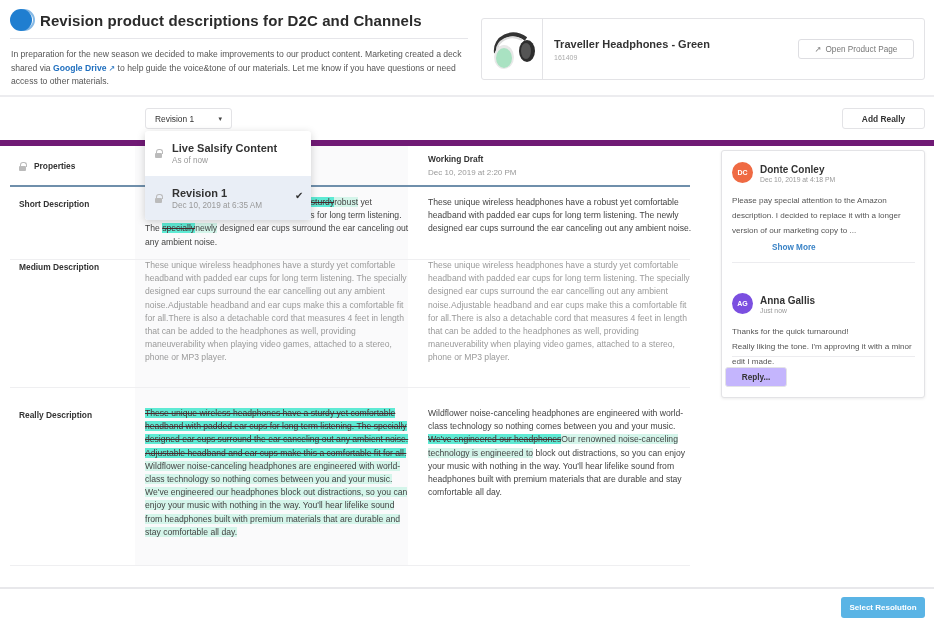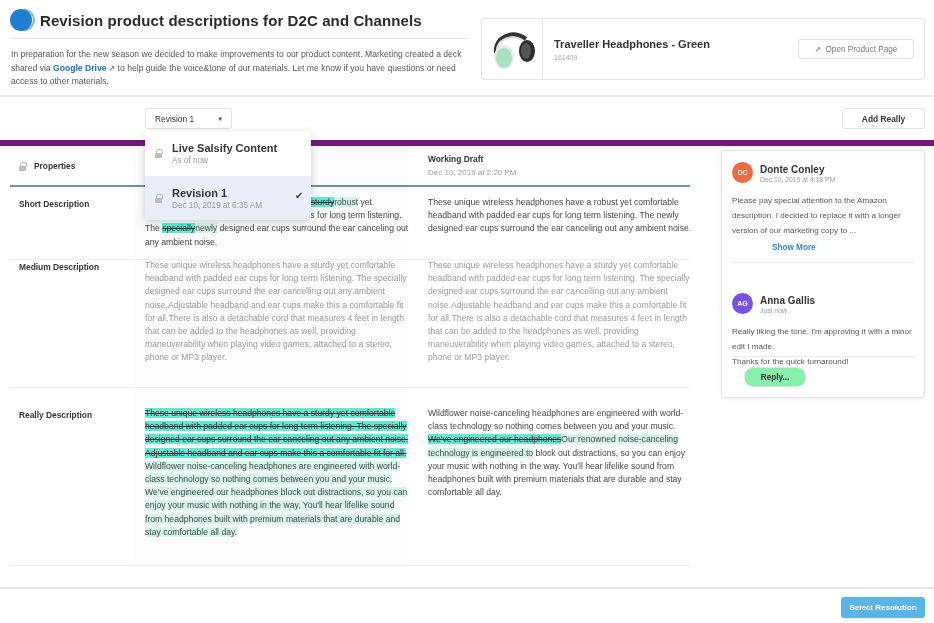--- a/index.html
+++ b/index.html
@@ -60,21 +60,21 @@
 
   
   .comments { position: absolute; left: 721px; top: 150px; width: 204px; height: 248px; border: 1px solid #e3e3e6; border-radius: 3px; background: #fff; box-shadow: 0 1px 3px rgba(0,0,0,.08); }
   .comment { position: absolute; left: 10px; width: 185px; }
   .avatar { position: absolute; left: 0; top: 0; width: 21px; height: 21px; border-radius: 50%; color: #fff; font-size: 7px; font-weight: 700; display: flex; align-items: center; justify-content: center; }
   .c-name { position: absolute; left: 28px; top: 2px; font-size: 10px; font-weight: 700; color: #333; white-space: nowrap; }
   .c-time { position: absolute; left: 28px; top: 14px; font-size: 6.8px; color: #999; white-space: nowrap; }
   .c-body { position: absolute; left: 0; top: 31px; width: 185px; font-size: 8.1px; line-height: 15px; color: #555; }
   .show-more { position: absolute; left: 0; font-size: 8.2px; font-weight: 700; color: #3a83c6; }
   .c-rule { position: absolute; left: 10px; width: 183px; height: 1px; background: #ececef; }
-  .reply-btn { position: absolute; left: 22px; top: 216px; width: 62px; height: 20px; border: 1px solid #e3e3e6; border-radius: 9px; font-size: 8.2px; font-weight: 700; color: #333; display: flex; align-items: center; justify-content: center; background: #86efac; }
+  .reply-btn { position: absolute; left: 3px; top: 216px; width: 62px; height: 20px; border: 1px solid #e3e3e6; border-radius: 3px; font-size: 8.2px; font-weight: 700; color: #333; display: flex; align-items: center; justify-content: center; background: #c4b5fd; }
 
   
   .footer { position: absolute; left: 0; top: 587px; width: 934px; height: 36px; border-top: 2px solid #e8e8eb; background: #fff; }
   .resolve-btn { position: absolute; left: 841px; top: 8px; width: 84px; height: 21px; border-radius: 3px; background: #5ab4e5; color: #fff; font-size: 8px; font-weight: 700; display: flex; align-items: center; justify-content: center; }
 </style>
 </head>
 <body>
 
 <div class="header">
   <div class="task-icon">
@@ -161,22 +161,22 @@
     <div class="c-time">Dec 10, 2019 at 4:18 PM</div>
     <div class="c-body">Please pay special attention to the Amazon description. I decided to replace it with a longer version of our marketing copy to ...</div>
     <div class="show-more" style="top:81px;margin-left:40px;">Show More</div>
   </div>
   <div class="c-rule" style="top:111px;"></div>
   <div class="comment" style="top:122px;height:80px;margin-top:20px;">
     <div class="avatar" style="background:#7b4fe0;">AG</div>
     <div class="c-name">Anna Gallis</div>
     <div class="c-time">Just now</div>
     <div class="c-body">
+      <div>Thanks for the quick turnaround!</div>
       <div>Really liking the tone. I'm approving it with a minor edit I made.</div>
-      <div>Thanks for the quick turnaround!</div>
     </div>
   </div>
   <div class="c-rule" style="top:205px;"></div>
   <div class="reply-btn">Reply...</div>
 </div>
 
 <div class="footer">
   <div class="resolve-btn">Select Resolution</div>
 </div>
 

